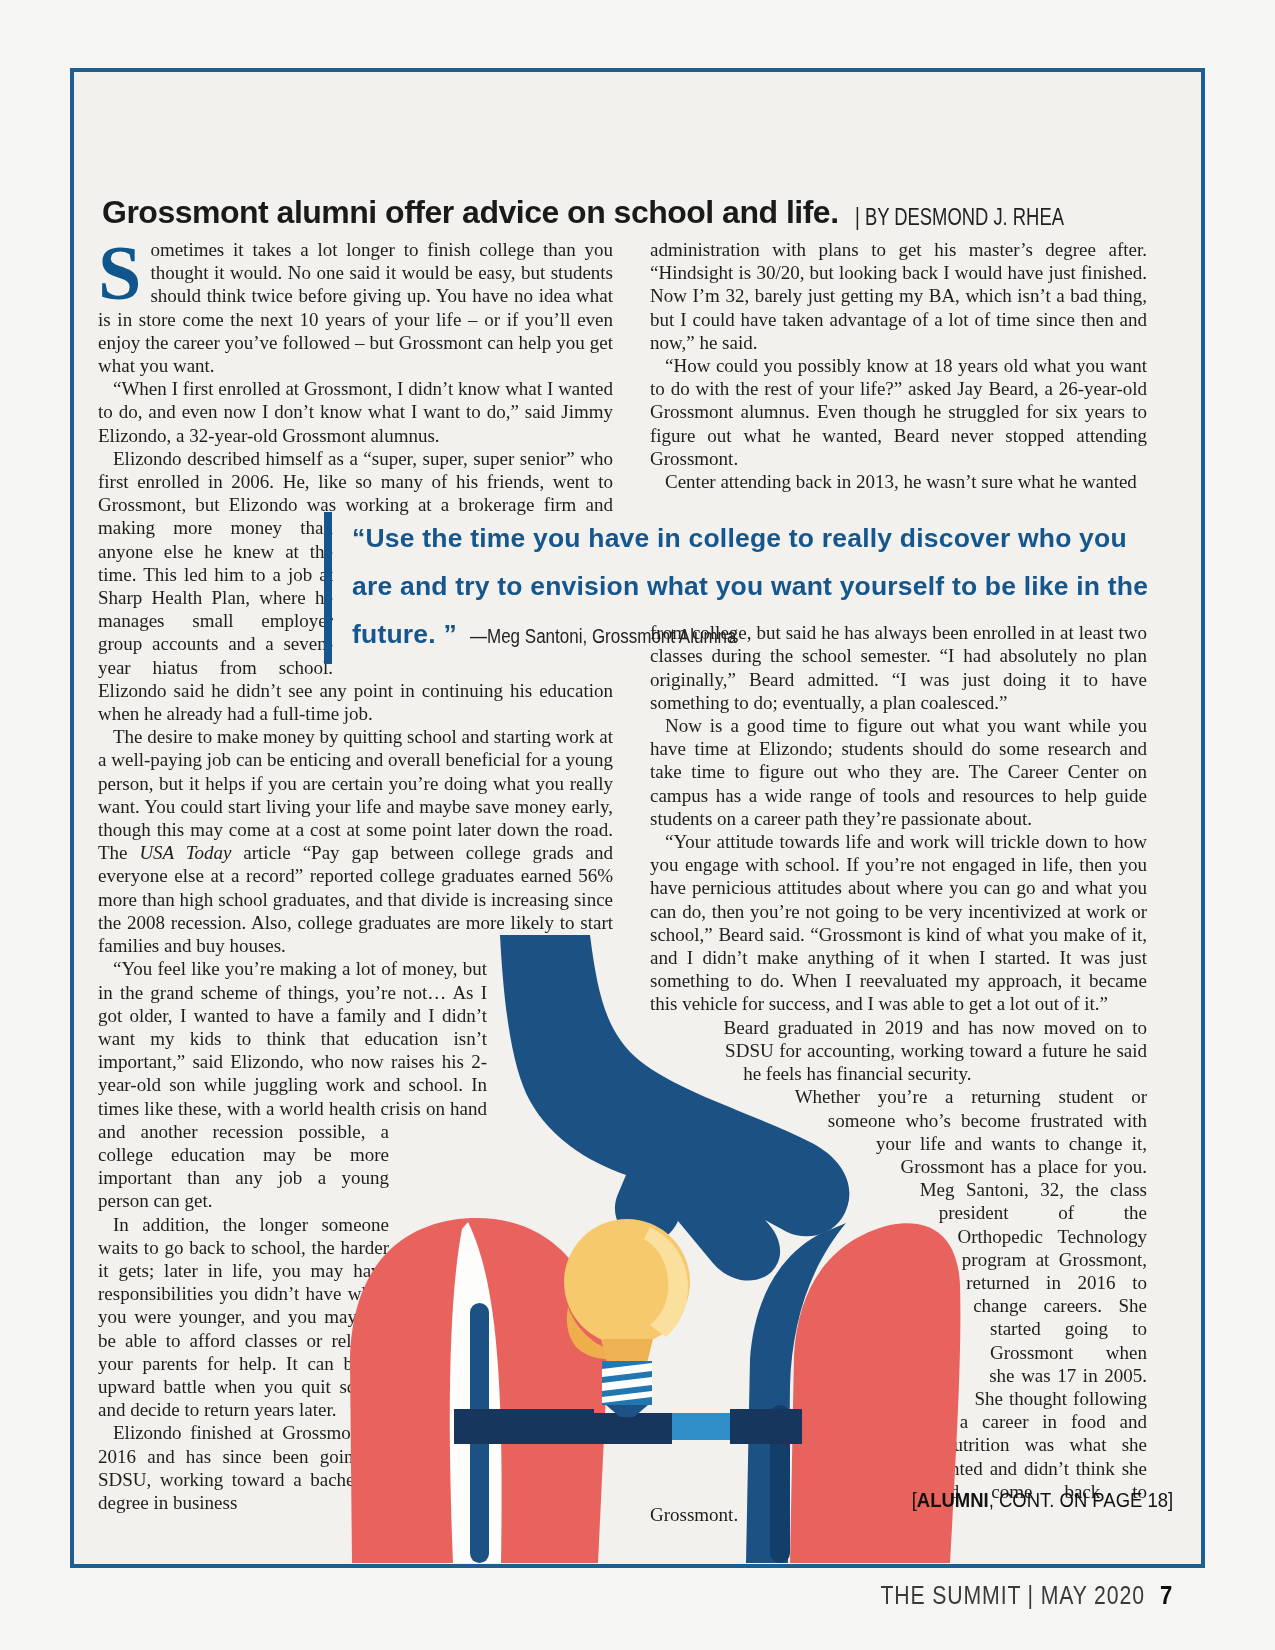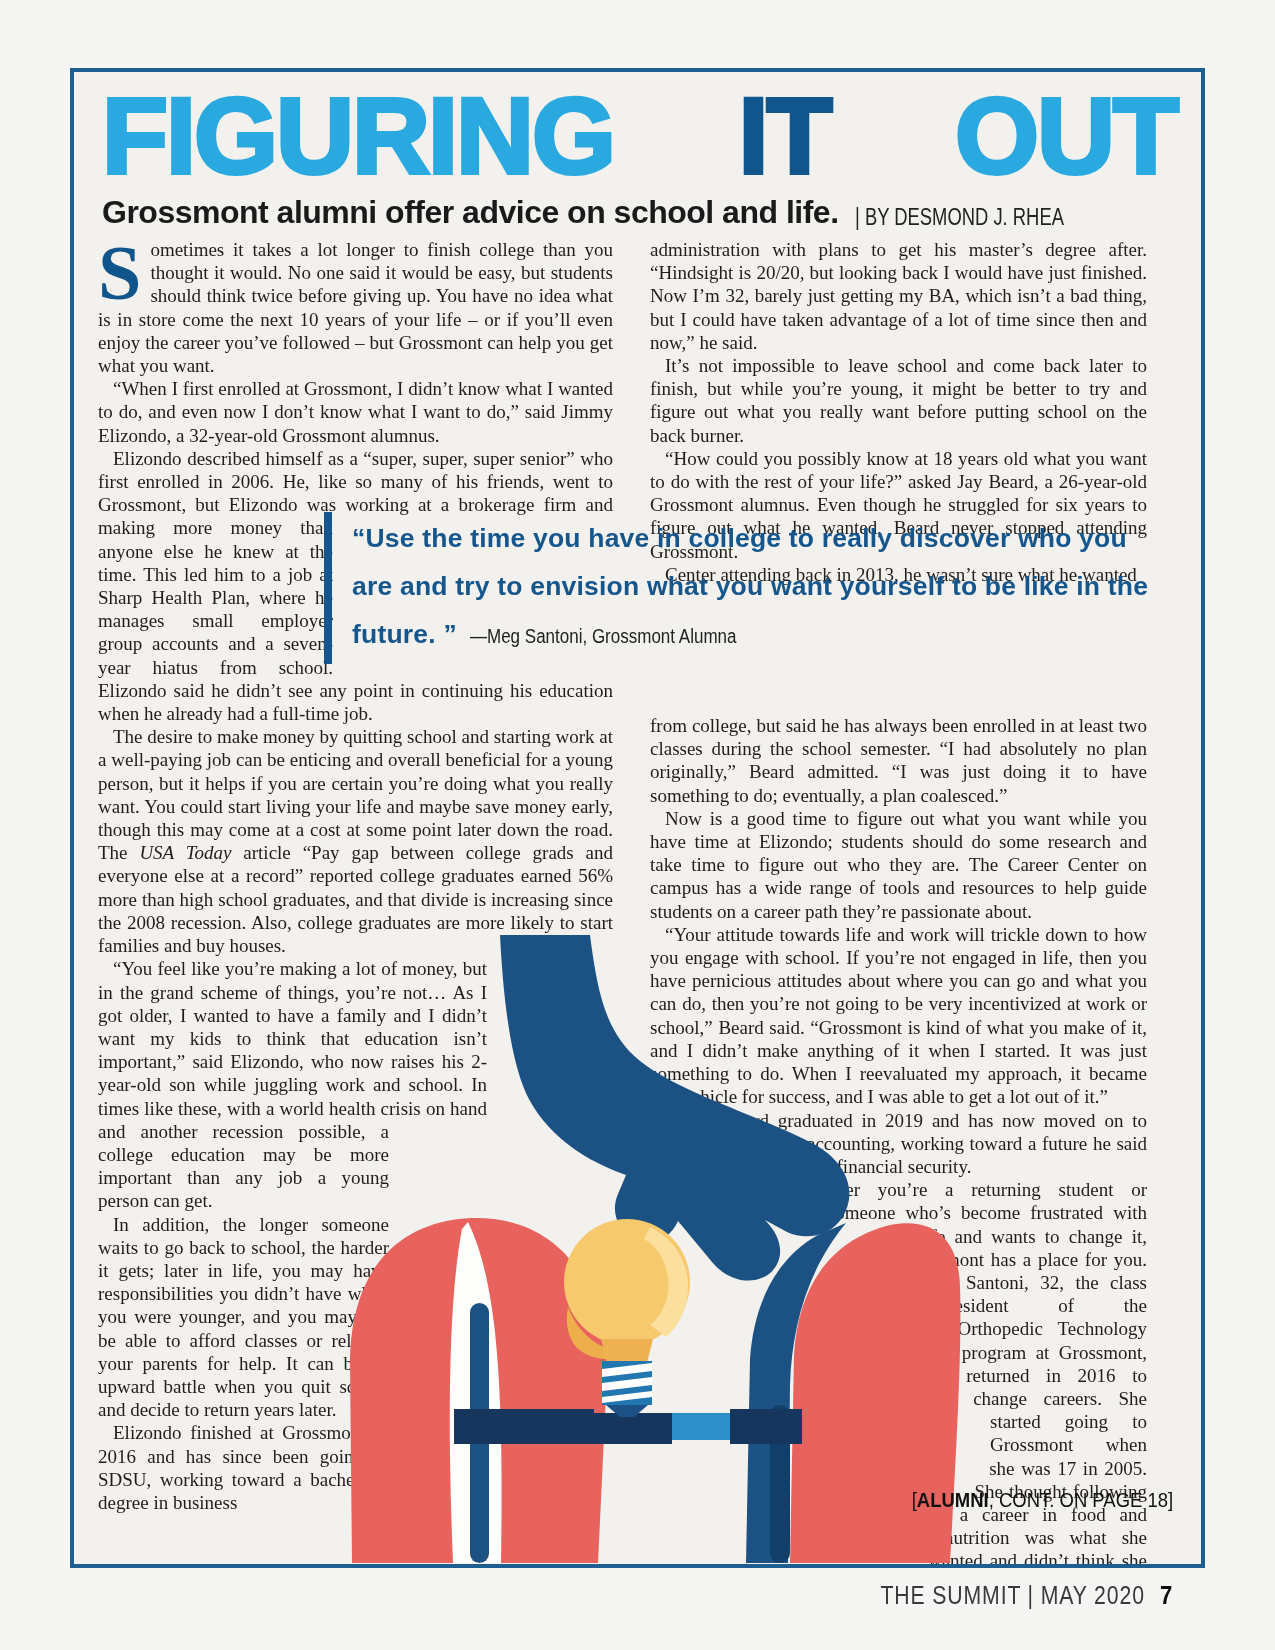--- a/index.html
+++ b/index.html
@@ -93,46 +93,40 @@
     white-space:nowrap;letter-spacing:1px;
   }
   .footer .pgnum{font-weight:bold;color:#0d0d0d;font-size:26px;margin-left:10px;letter-spacing:0;}
 </style>
 </head>
 <body>
 
 <div class="canvas">
   <div class="sheet">
 
-    <div class="headline">
-      <span class="w hl-light">FIGURING</span>
-      <span class="w hl-dark">IT</span>
-      <span class="w hl-light">OUT</span>
-    </div>
 
     <div class="subhead">
       <span class="main">Grossmont alumni offer advice on school and life.</span>
       <span class="byline">| BY DESMOND J. RHEA</span>
     </div>
 
     <div class="col col-left">
       <p class="para flush"><span class="dropcap">S</span><span>ometimes it takes a lot longer to finish college than you thought it would. No one said it would be easy, but students should think twice before giving up. You have no idea what is in store come the next 10 years of your life – or if you’ll even enjoy the career you’ve followed – but Grossmont can help you get what you want.</span></p>
       <p class="para"><span>“When I first enrolled at Grossmont, I didn’t know what I wanted to do, and even now I don’t know what I want to do,” said Jimmy Elizondo, a 32-year-old Grossmont alumnus.</span></p>
       <p class="para"><span>Elizondo described himself as a “super, super, super senior” who first enrolled in 2006. He, like so many of his friends, went to Grossmont, but Elizondo was working at a brokerage firm </span><span class="qhole"></span><span>and making more money than anyone else he knew at the time. This led him to a job at Sharp Health Plan, where he manages small employer group accounts and a seven-year hiatus from school. Elizondo said he didn’t see any point in continuing his education when he already had a full-time job.</span></p>
       <p class="para"><span>The desire to make money by quitting school and starting work at a well-paying job can be enticing and overall beneficial for a young person, but it helps if you are certain you’re doing what you really want. You could start living your life and maybe save money early, though this may come at a cost at some point later down the road. The </span><span class="ital">USA Today</span><span> article “Pay gap between college grads and everyone else at a record” reported college graduates earned 56% more than high school graduates, and that divide is increasing since the 2008 recession. Also, college graduates are more likely to start families and buy houses.</span></p>
       <div class="lsp1"></div>
       <div class="lsp2"></div>
       <p class="para"><span>“You feel like you’re making a lot of money, but in the grand scheme of things, you’re not… As I got older, I wanted to have a family and I didn’t want my kids to think that education isn’t important,” said Elizondo, who now raises his 2-year-old son while juggling work and school.  In times like these, with a world health crisis on hand and another recession possible, a college education may be more important than any job a young person can get.</span></p>
       <p class="para"><span>In addition, the longer someone waits to go back to school, the harder it gets; later in life, you may have responsibilities you didn’t have when you were younger, and you may not be able to afford classes or rely on your parents for help. It can be an upward battle when you quit school and decide to return years later.</span></p>
       <p class="para"><span>Elizondo finished at Grossmont in 2016 and has since been going to SDSU, working toward a bachelor’s degree in business</span></p>
     </div>
 
     <div class="col col-right">
-      <p class="para flush"><span>administration with plans to get his master’s degree after. “Hindsight is 20/20, but looking back I would have just finished. Now I’m 32, barely just getting my BA, which isn’t a bad thing, but I could have taken advantage of a lot of time since then and now,” he said.</span></p>
-      <p class="para"><span>It’s not impossible to leave school and come back later to finish, but while you’re young, it might be better to try and figure out what you really want before putting school on the back burner.</span></p>
+      <p class="para flush"><span>administration with plans to get his master’s degree after. “Hindsight is 30/20, but looking back I would have just finished. Now I’m 32, barely just getting my BA, which isn’t a bad thing, but I could have taken advantage of a lot of time since then and now,” he said.</span></p>
       <p class="para"><span>“How could you possibly know at 18 years old what you want to do with the rest of your life?” asked Jay Beard, a 26-year-old Grossmont alumnus. Even though he struggled for six years to figure out what he wanted, Beard never stopped attending Grossmont.</span></p>
       <p class="para"><span>Center attending back in 2013, he wasn’t sure what he wanted</span></p>
       <div class="qgap"></div>
       <p class="para flush"><span>from college, but said he has always been enrolled in at least two classes during the school semester. “I had absolutely no plan originally,” Beard admitted. “I was just doing it to have something to do; eventually, a plan coalesced.”</span></p>
       <p class="para"><span>Now is a good time to figure out what you want while you have time at Elizondo; students should do some research and take time to figure out who they are. The Career Center on campus has a wide range of tools and resources to help guide students on a career path they’re passionate about.</span></p>
       <p class="para"><span>“Your attitude towards life and work will trickle down to how you engage with school. If you’re not engaged in life, then you have pernicious attitudes about where you can go and what you can do, then you’re not going to be very incentivized at work or school,” Beard said. “Grossmont is kind of what you make of it, and I didn’t make anything of it when I started. It was just something to do. When I reevaluated my approach, it became this vehicle for success, and I was able to get a lot out of it.”</span></p>
       <div class="rwrap"></div>
       <p class="para"><span>Beard graduated in 2019 and has now moved on to SDSU for accounting, working toward a future he said he feels has financial security.</span></p>
       <p class="para"><span>Whether you’re a returning student or someone who’s become frustrated with your life and wants to change it, Grossmont has a place for you. Meg Santoni, 32, the class president of the Orthopedic Technology program at Grossmont, returned in 2016 to change careers. She started going to Grossmont when she was 17 in 2005. She thought following a career in food and nutrition was what she wanted and didn’t think she would come back to Grossmont.</span></p>
 

